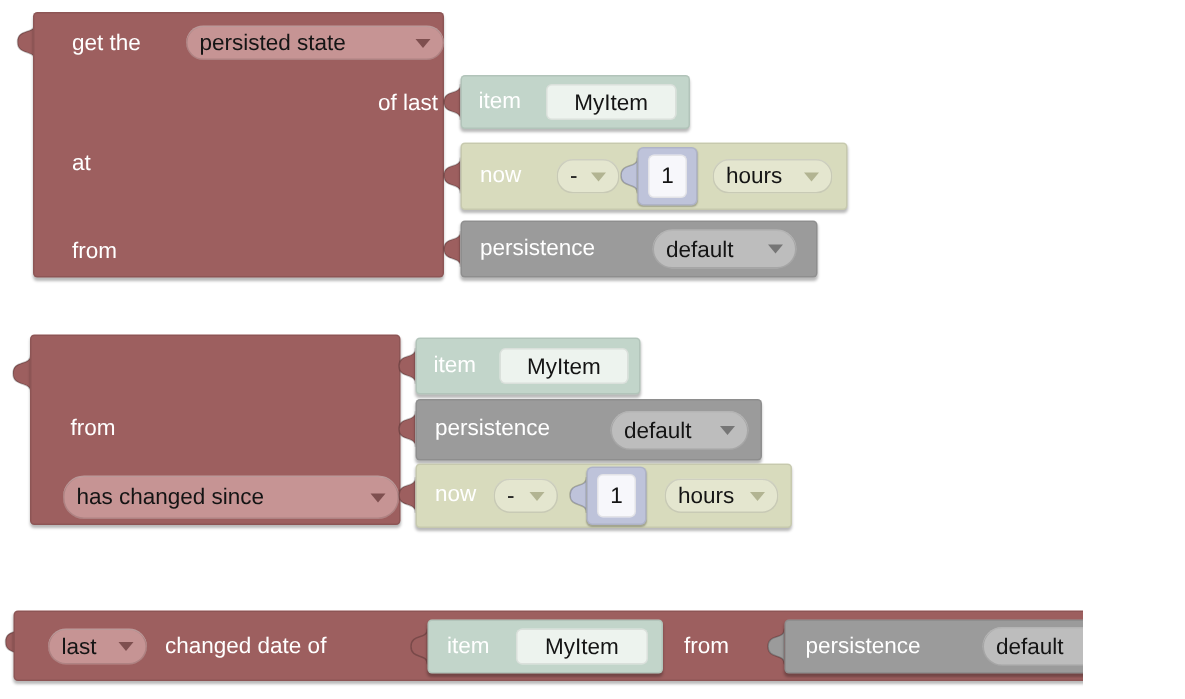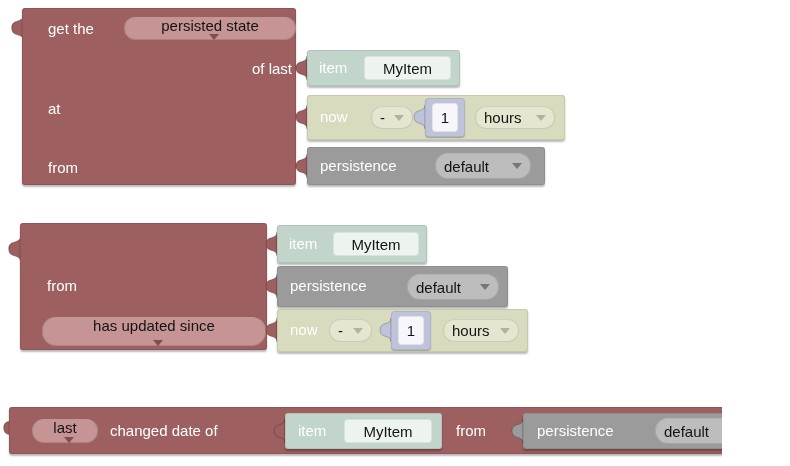--- a/index.html
+++ b/index.html
@@ -10,21 +10,21 @@
   .maroon{background:#9D5F5F;box-shadow:0 2px 2px rgba(0,0,0,.28), inset 0 0 0 1px rgba(0,0,0,.10);}
   .child{position:absolute;border-radius:3px;box-shadow:0 2px 2px rgba(0,0,0,.28), inset 0 0 0 1px rgba(0,0,0,.08);}
   .green{background:#C2D5CA;}
   .khaki{background:#D8DBBD;}
   .gray{background:#9B9B9B;}
   .lav{background:#BEC3DA;border-radius:4px;box-shadow:0 1px 1px rgba(0,0,0,.25), inset 0 0 0 1px rgba(0,0,0,.08);}
   .wlabel{position:absolute;color:#ffffff;white-space:nowrap;line-height:20px;}
   .pill{position:absolute;display:flex;align-items:center;justify-content:space-between;
         border-radius:12px;padding:0 9px;color:#141414;box-sizing:border-box;
         box-shadow:inset 0 0 0 1px rgba(0,0,0,.12), inset 0 1px 0 rgba(255,255,255,.25);}
-  .pill-pink{background:#C69494;flex-direction:column;}
+  .pill-pink{background:#C69494;}
   .pill-khaki{background:#E4E6CF;}
   .pill-gray{background:#BDBDBD;}
   .field{position:absolute;background:#EDF3EE;border-radius:4px;display:flex;align-items:center;
          justify-content:center;color:#141414;box-shadow:inset 0 0 0 1px rgba(0,0,0,.08);}
   .numfield{background:#F7F7FB;}
   .tri{width:0;height:0;border-left:5px solid transparent;border-right:5px solid transparent;
        border-top:6px solid #555;margin-left:8px;flex:0 0 auto;}
   .tri-pink{border-top-color:#7E4F4F;}
   .tri-khaki{border-top-color:#B2B492;}
   .tri-gray{border-top-color:#767676;}
@@ -103,21 +103,21 @@
 
   <div class="group" style="left:5px;top:223px;width:545px;height:132px;">
 
     <svg class="tab tab-maroon" style="left:0px;top:12px;" width="16" height="28" viewBox="0 0 14 26">
       <path d="M14 1 C14 9 3 4 3 13 C3 22 14 17 14 25 Z"></path>
       </svg>
 
     <div class="blk maroon" style="left:15px;top:0px;width:247px;height:127px;">
       <span class="wlabel" style="left:27px;top:53px;">from</span>
       <div class="pill pill-pink" style="left:22px;top:94px;width:224px;height:29px;border-radius:14px;">
-        <span>has updated since</span>
+        <span>has changed since</span>
         <span class="tri tri-pink"></span>
       </div>
     </div>
 
     <svg class="tab tab-maroon" style="left:258px;top:8px;" width="14" height="26" viewBox="0 0 14 26">
       <path d="M14 1 C14 9 3 4 3 13 C3 22 14 17 14 25 Z"></path>
       </svg>
     <div class="child green" style="left:272px;top:2px;width:150px;height:38px;">
       <span class="wlabel" style="left:12px;top:9px;">item</span>
       <div class="field" style="left:56px;top:7px;width:86px;height:24px;">

